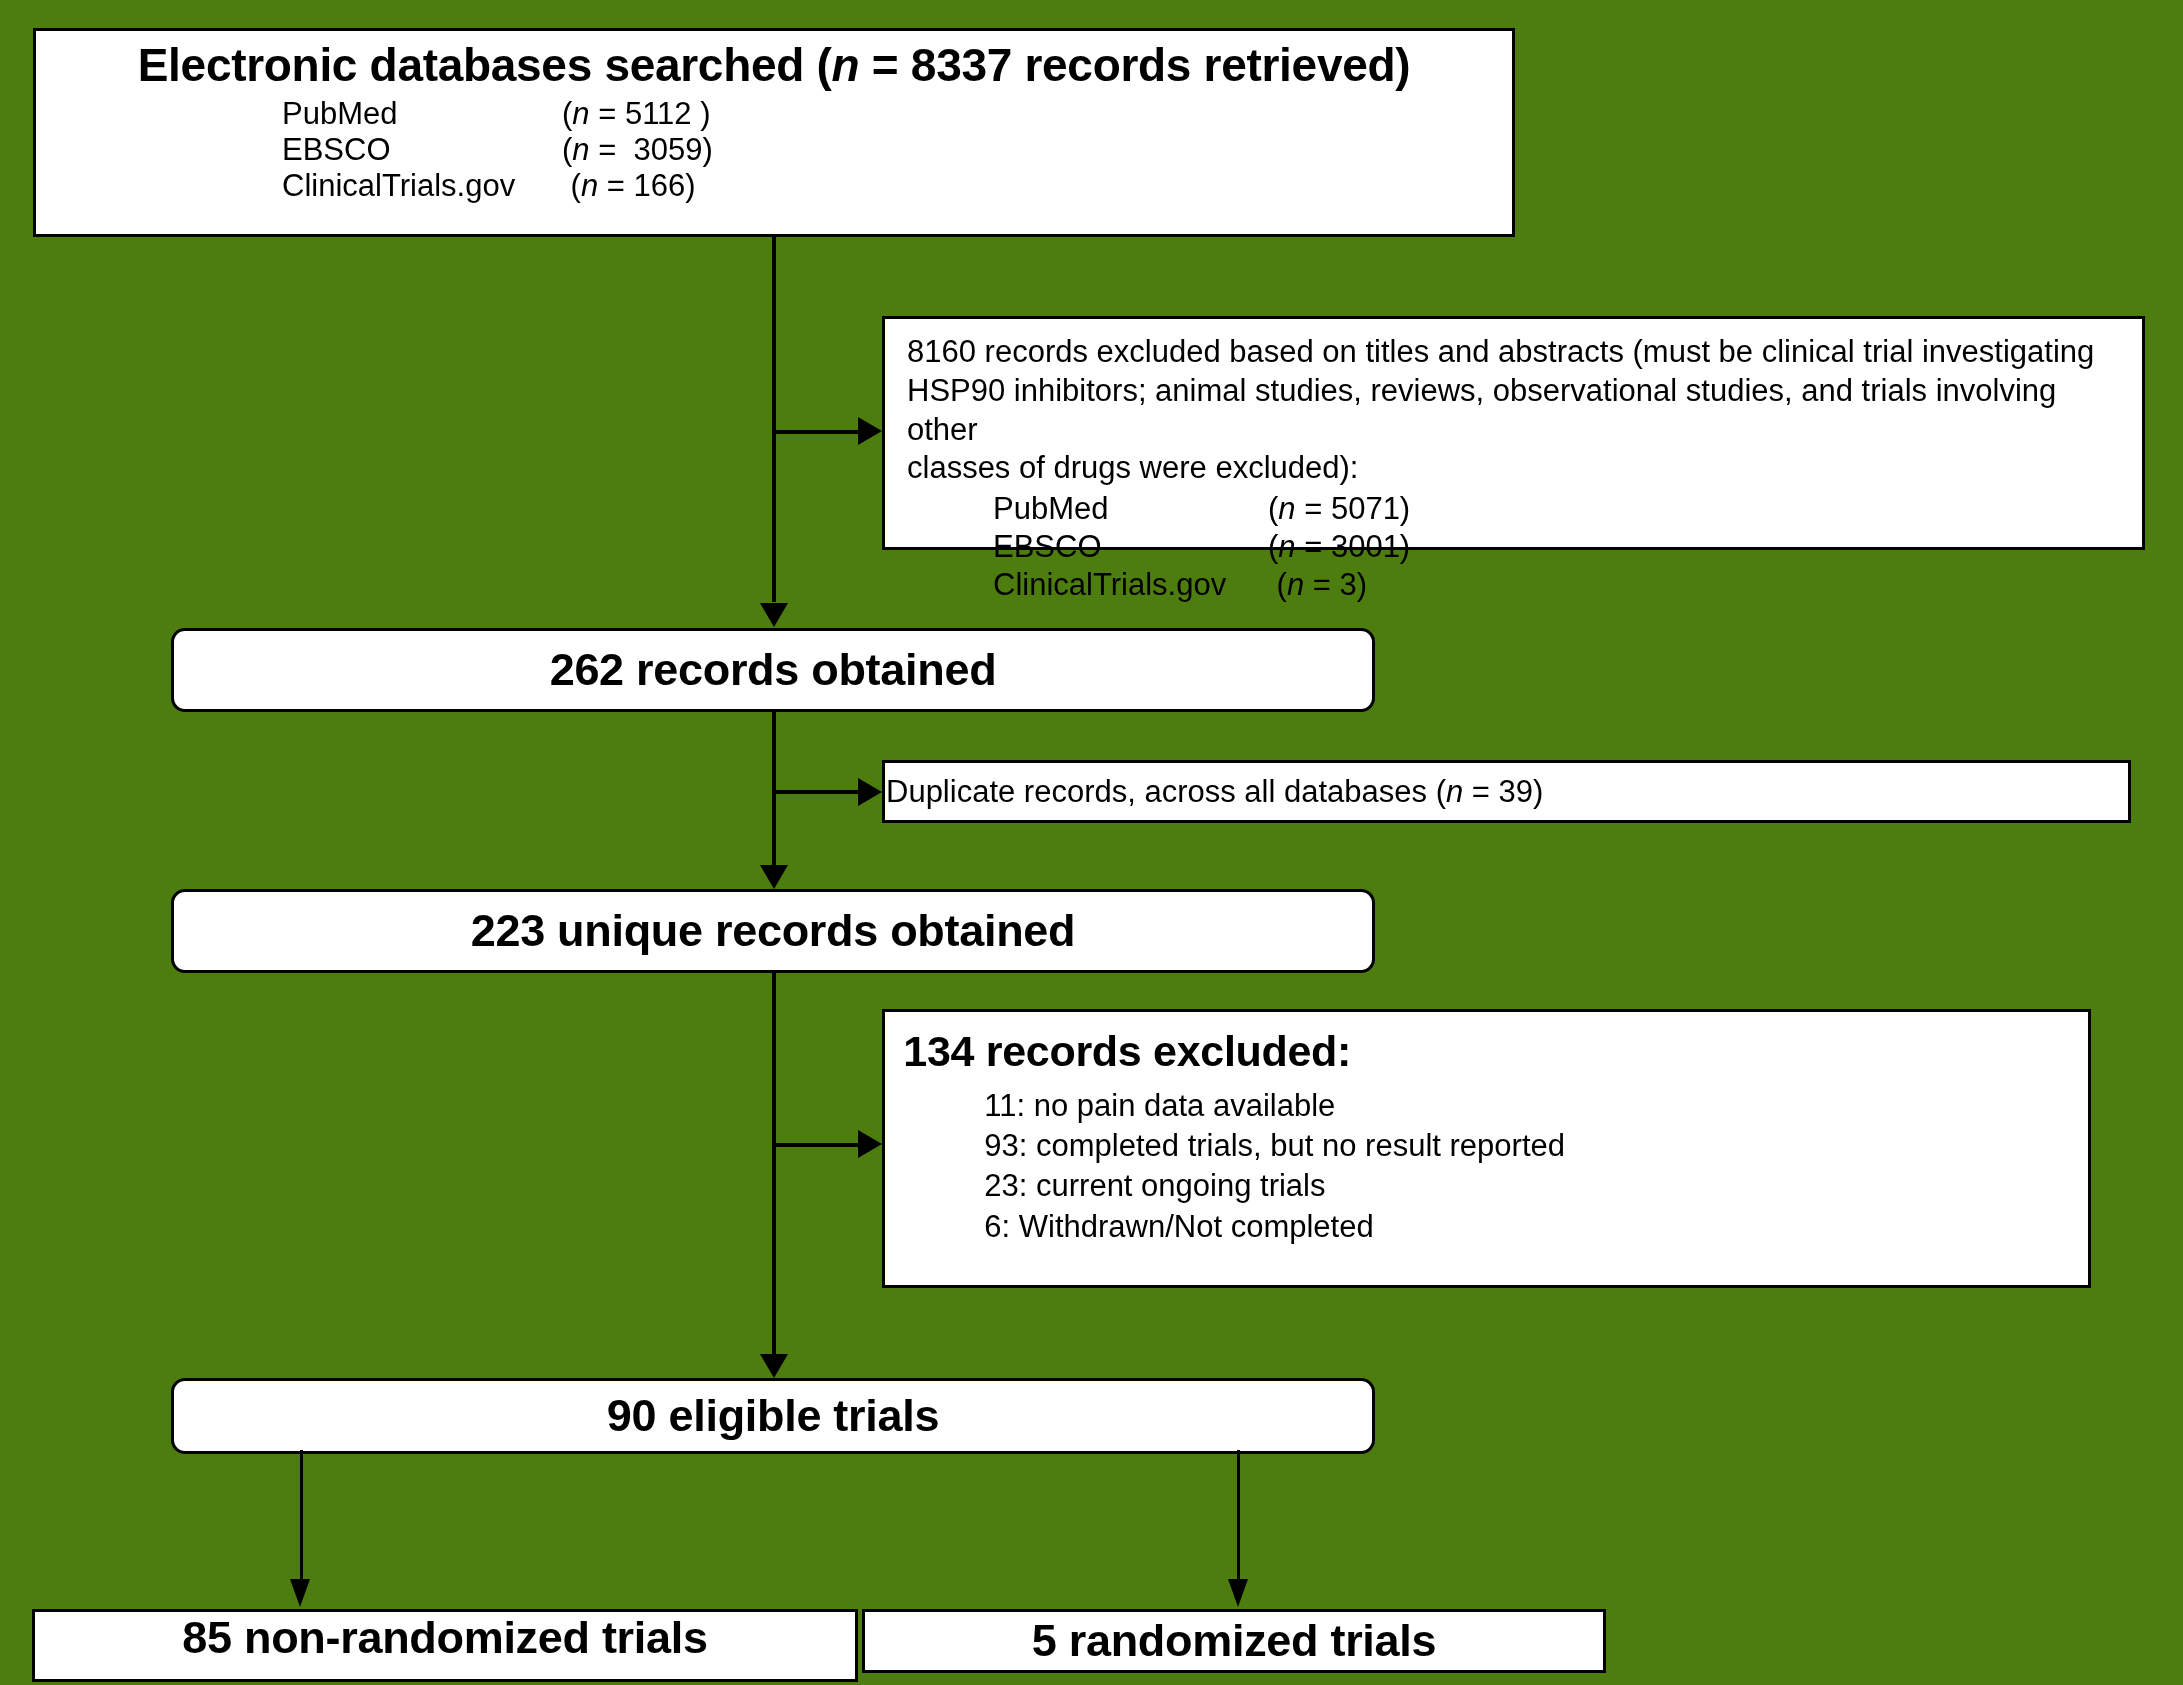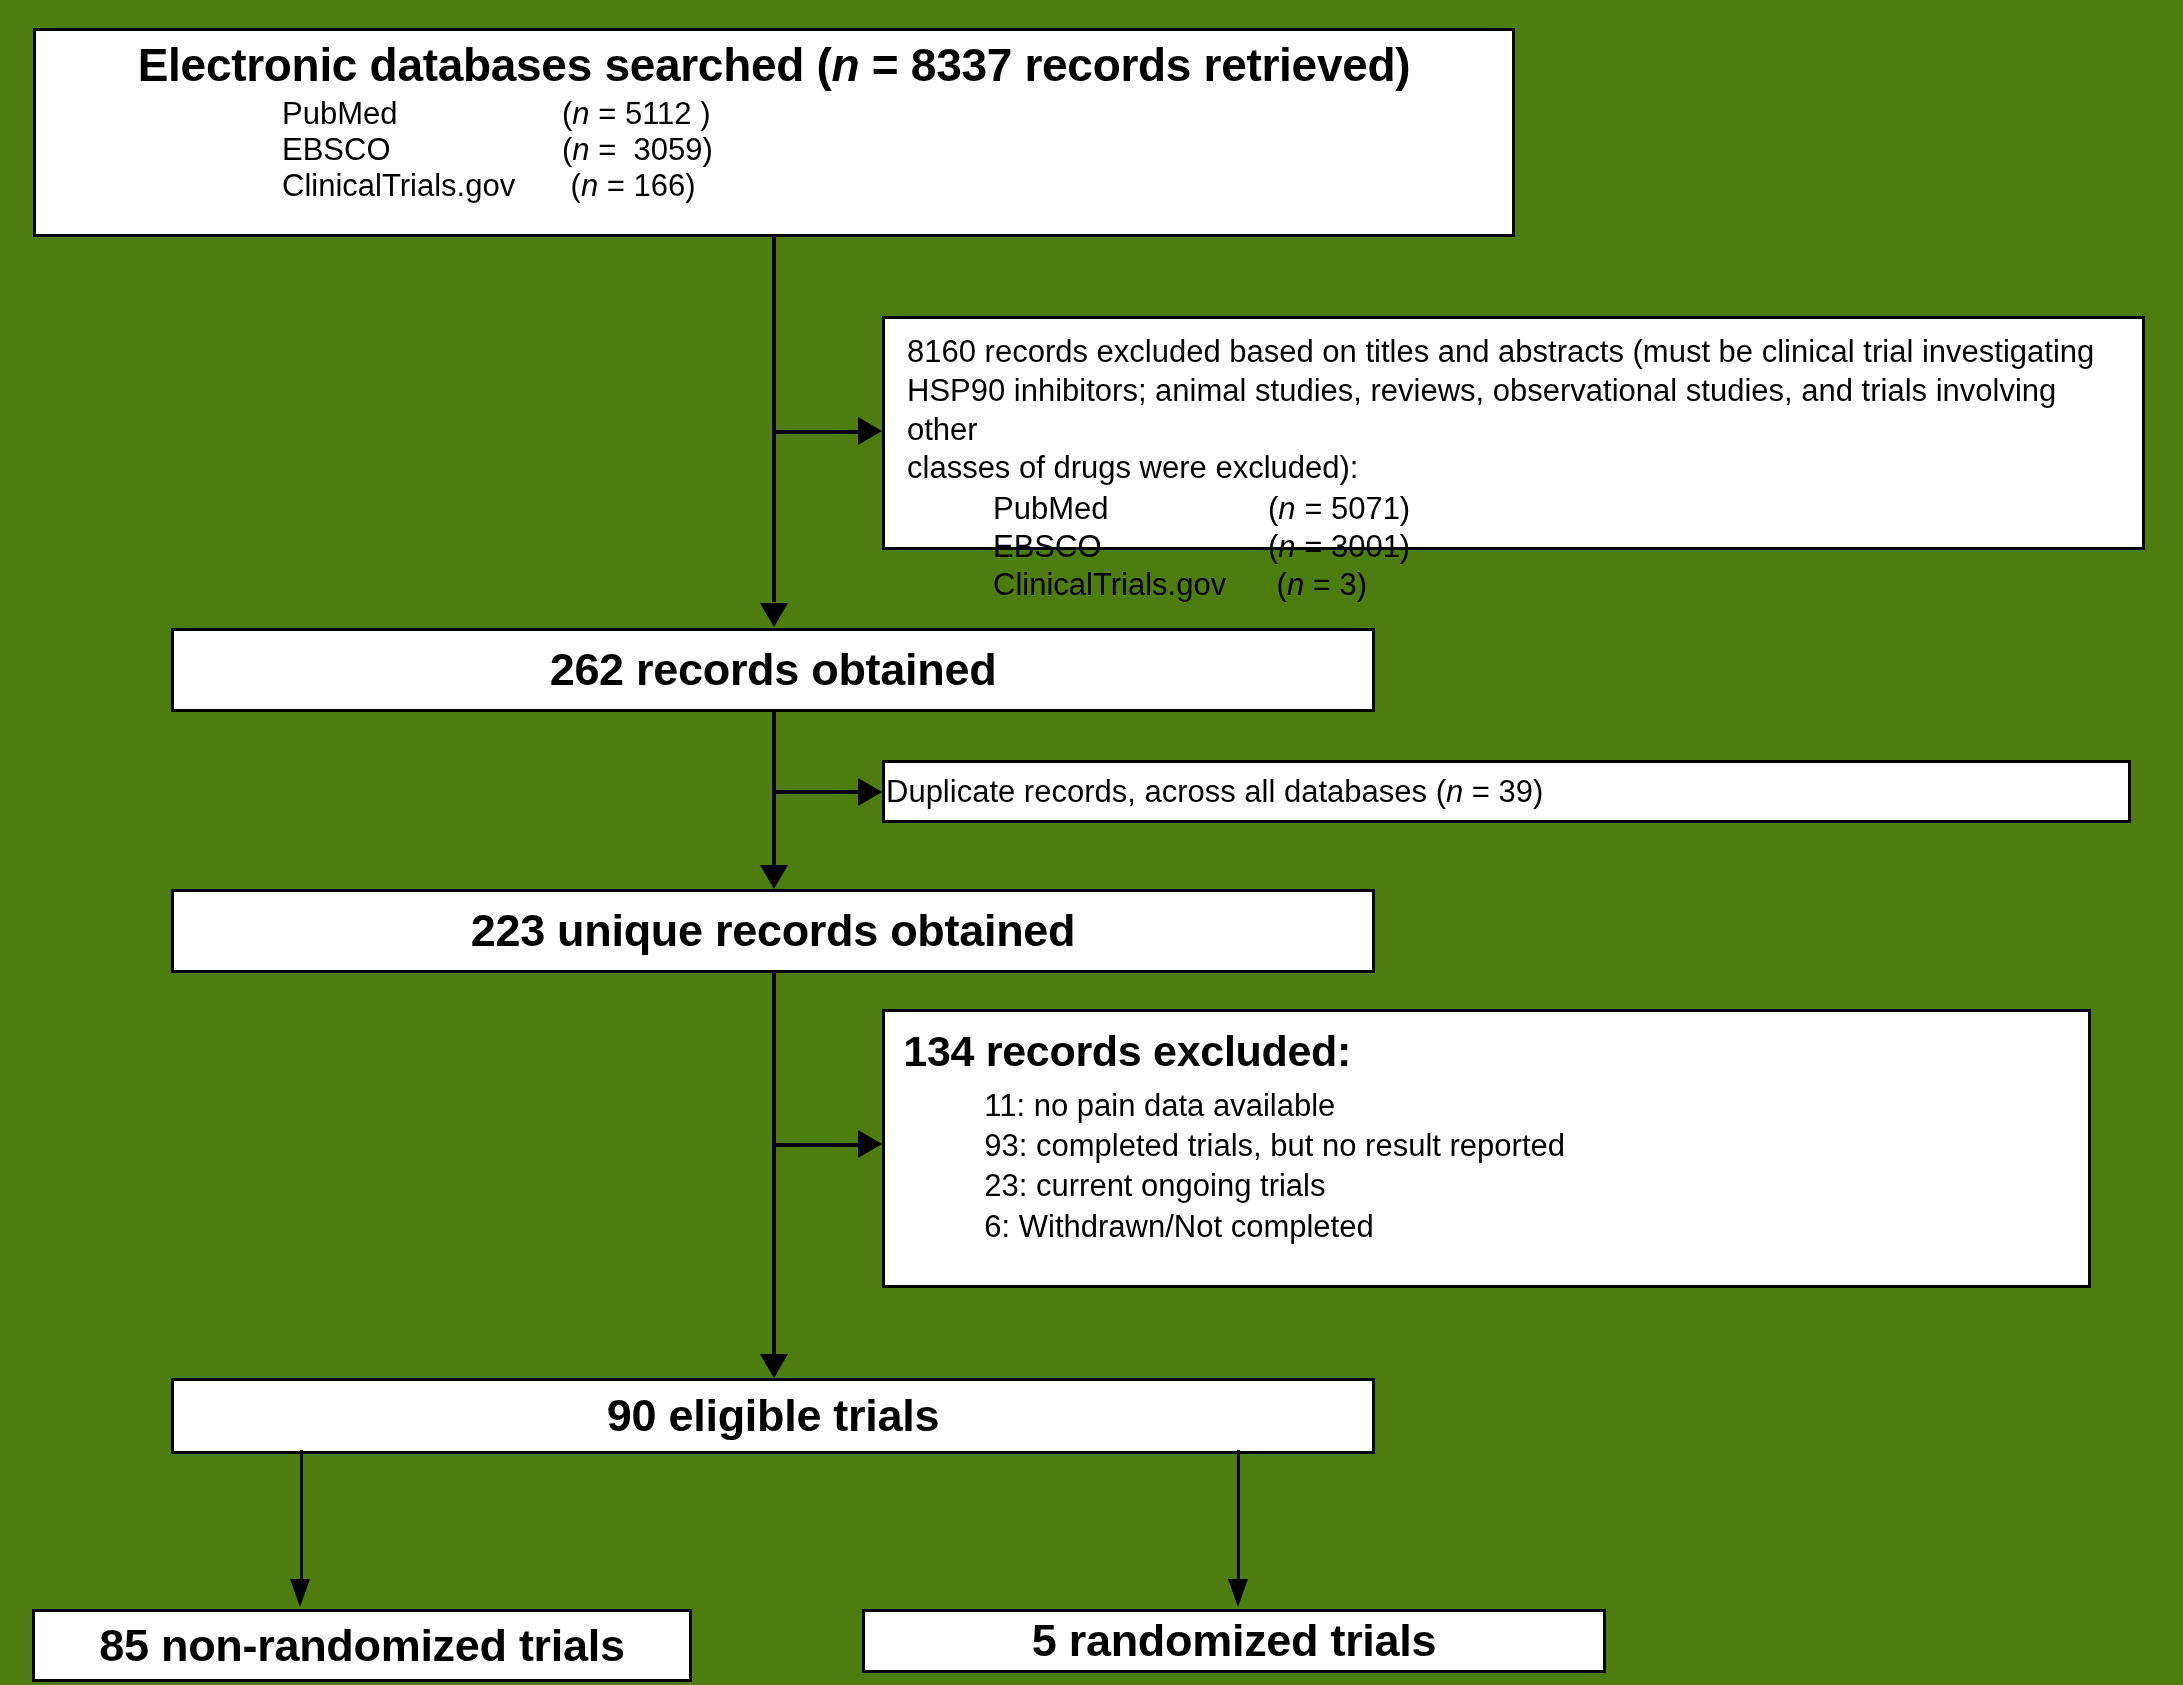--- a/index.html
+++ b/index.html
@@ -85,20 +85,21 @@
     width: 275px;
     flex: 0 0 275px;
   }
   
   .stream-box {
     left: 171px;
     width: 1204px;
     display: flex;
     align-items: center;
     justify-content: center;
+    border-radius: 14px;
   }
   #box-records-262 { top: 628px; height: 84px; }
   #box-records-223 { top: 889px; height: 84px; }
   #box-eligible-90 { top: 1378px; height: 76px; }
   .stream-label {
     font-size: 45px;
     font-weight: bold;
     white-space: nowrap;
     letter-spacing: -0.3px;
   }
@@ -133,24 +134,24 @@
   #excluded-134-list {
     margin-top: 9.7px;
     padding-left: 81px;
     font-size: 31px;
     line-height: 1.30;
   }
   
   #box-non-randomized {
     left: 32px;
     top: 1609px;
-    width: 660px;
+    width: 826px;
     height: 73px;
     display: flex;
-    align-items: center;
+    align-items: flex-start;
     justify-content: center;
   }
   #box-randomized {
     left: 862px;
     top: 1609px;
     width: 744px;
     height: 64px;
     display: flex;
     align-items: center;
     justify-content: center;

